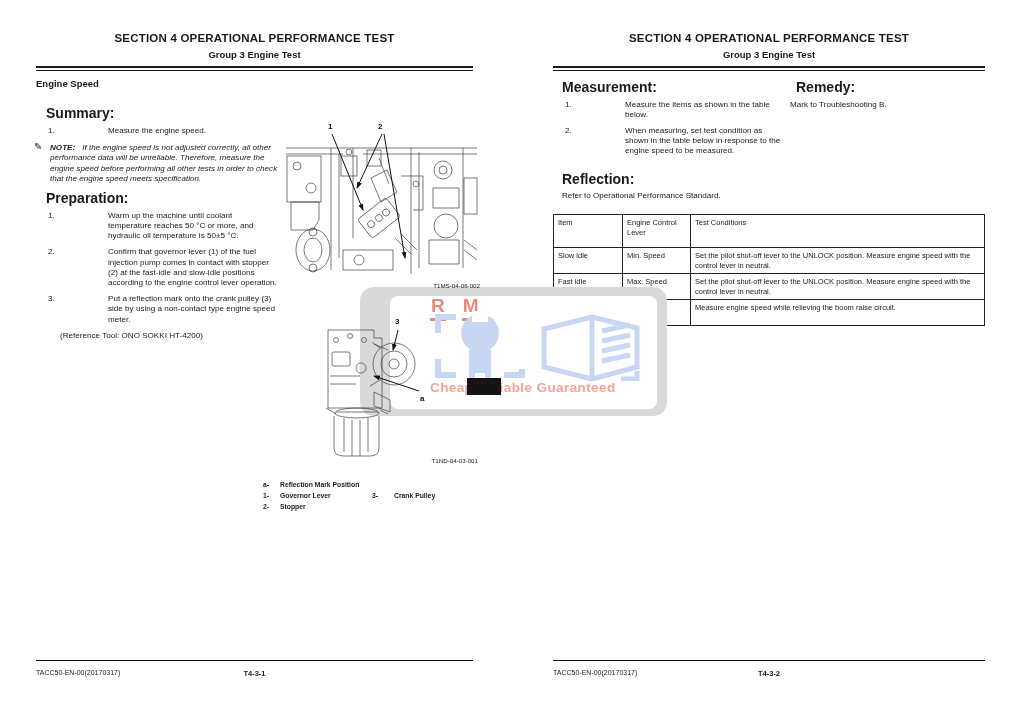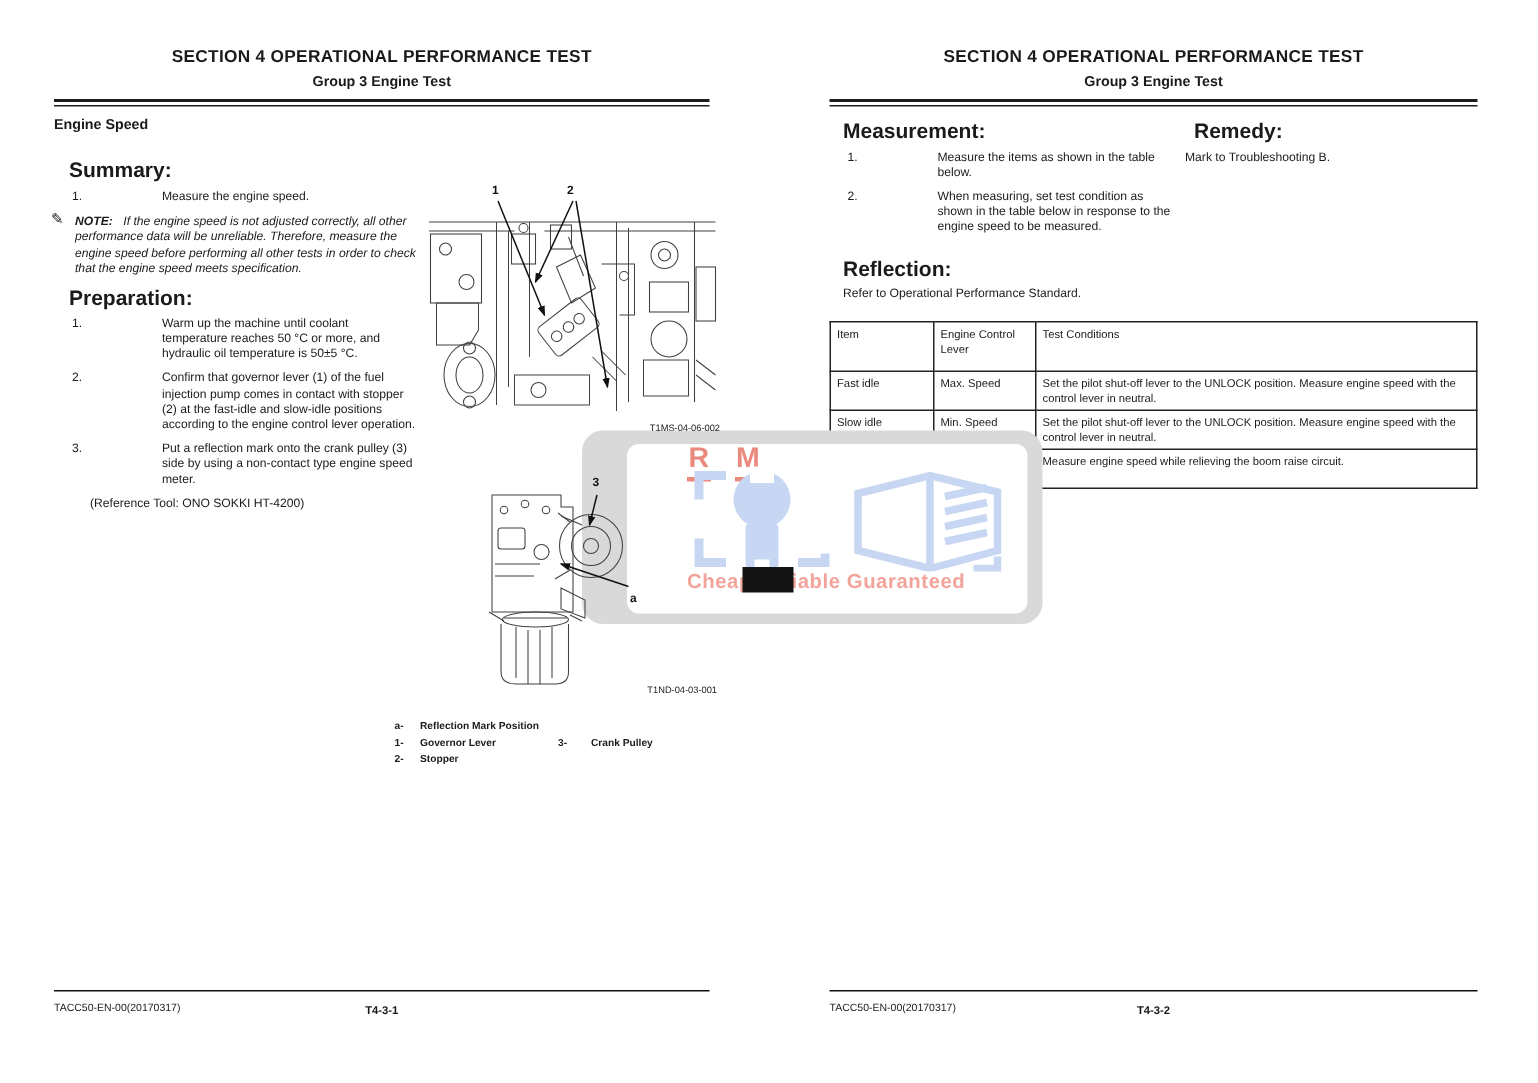--- a/index.html
+++ b/index.html
@@ -43,21 +43,21 @@
   table.spec th{height:26px;}
   table.spec td{height:18px;}
   .c1{width:69px;} .c2{width:68px;}
 
   
   .foot-rule{border-top:1.6px solid #111;height:0;}
   .foot-doc{font-size:7px;}
   .foot-page{font-size:7.5px;font-weight:600;text-align:center;}
 
   
-  #wm{left:388px;top:287px;width:307px;height:129px;z-index:1;}
+  #wm{left:360px;top:287px;width:307px;height:129px;z-index:1;}
   .wm-grey{position:absolute;left:0;top:0;right:0;bottom:0;background:#d9d9d9;border-radius:14px;}
   .wm-white{position:absolute;left:30px;top:9px;right:10px;bottom:7px;background:#fff;border-radius:8px;}
   .wm-rm{position:absolute;left:70px;top:8px;z-index:2;color:#ea8a7e;font-size:19px;font-weight:bold;}
   .wm-rm span{display:inline-block;border-bottom:3px solid #ea8a7e;padding:0 1px 1px 1px;}
   .wm-rm .sp{display:inline-block;width:14px;border:none;}
   .wm-icons{position:absolute;left:72px;top:24px;z-index:2;}
   .wm-black{position:absolute;left:107px;top:91px;width:34px;height:17px;background:#141414;z-index:4;}
   .wm-tagline{position:absolute;left:70px;top:93px;z-index:3;color:#f2a49b;
       font-size:13.5px;font-weight:bold;letter-spacing:0.4px;}
 
@@ -268,27 +268,27 @@
           <col class="c2">
           <col>
         </colgroup>
       <tbody>
           <tr>
         <th>Item</th>
         <th>Engine Control Lever</th>
         <th>Test Conditions</th>
       </tr>
       <tr>
-        <td>Fast idle</td>
-        <td>Max. Speed</td>
+        <td>Slow idle</td>
+        <td>Min. Speed</td>
         <td>Set the pilot shut-off lever to the UNLOCK position. Measure engine speed with the control lever in neutral.</td>
       </tr>
       <tr>
-        <td>Slow idle</td>
-        <td>Min. Speed</td>
+        <td>Fast idle</td>
+        <td>Max. Speed</td>
         <td>Set the pilot shut-off lever to the UNLOCK position. Measure engine speed with the control lever in neutral.</td>
       </tr>
       <tr>
         <td>Fast idle (Relief operation)</td>
         <td>Max. Speed</td>
         <td>Measure engine speed while relieving the boom raise circuit.</td>
       </tr>
     </tbody>
       </table>
   </div>

